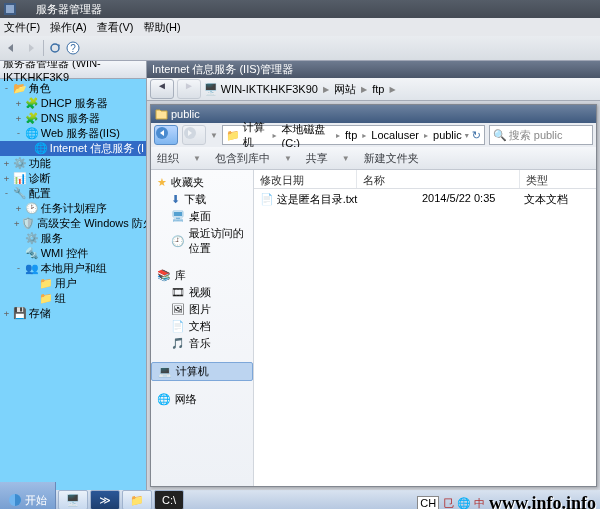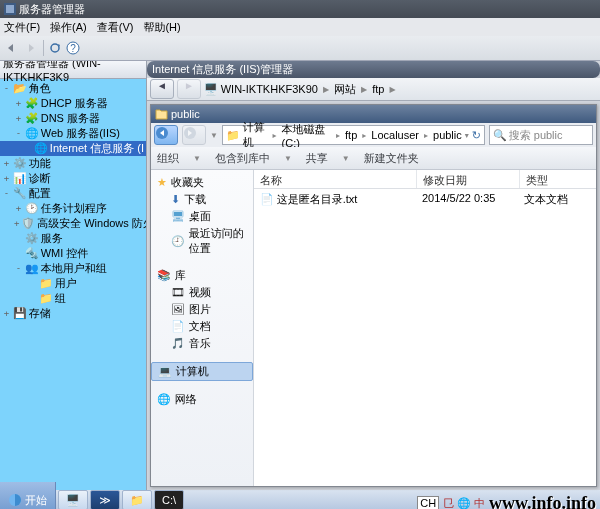--- a/index.html
+++ b/index.html
@@ -8,21 +8,21 @@
   .toolbar1{height:24px;background:linear-gradient(#e9ecf0,#d8dde3);border-bottom:1px solid #a0a6b5;display:flex;align-items:center;padding:0 3px;gap:4px;}
   .ico{display:inline-flex;align-items:center;justify-content:center;}
   .body{display:flex;height:429px;}
   .tree{width:146px;background:#7dd3fc;border-right:1px solid #9aa1ad;overflow:hidden;font-size:11px;}
   .treehdr{background:linear-gradient(#f4f6fa,#dbe0e8);height:17px;border-bottom:1px solid #a0a6b5;display:flex;align-items:center;padding:0 3px;font-weight:400;}
   .treebody{padding:2px 0;line-height:15px;}
   .tn{display:flex;align-items:center;gap:2px;padding:0 2px;white-space:nowrap;}
   .exp{width:9px;text-align:center;color:#666;font-family:monospace;font-size:9px;}
   .sel{background:#316ac5;color:#fff;}
   .right{flex:1;display:flex;flex-direction:column;background:#d0d4db;}
-  .iishdr{height:17px;background:linear-gradient(#6d7a8f,#4a5568);color:#fff;display:flex;align-items:center;padding:0 5px;font-size:11px;border-radius:7px;}
+  .iishdr{height:17px;background:linear-gradient(#6d7a8f,#4a5568);color:#fff;display:flex;align-items:center;padding:0 5px;font-size:11px;}
   .crumb{height:22px;background:linear-gradient(#f2f4f7,#dfe4ea);border-bottom:1px solid #a5abb6;display:flex;align-items:center;padding:0 3px;gap:3px;}
   .navbtn{width:22px;height:18px;border:1px solid #a8b0bd;border-radius:3px;background:linear-gradient(#f6f8fb,#d6dce4);text-align:center;font-size:10px;color:#445;}
   .win{margin:3px;border:1px solid #828790;flex:1;display:flex;flex-direction:column;box-shadow:1px 1px 3px rgba(0,0,0,.25);}
   .wintb{height:18px;background:linear-gradient(#6d829f,#3f5a7f);color:#fff;display:flex;align-items:center;padding:0 4px;}
   .pathbar{height:24px;background:#eaedf2;display:flex;align-items:center;padding:0 3px;gap:4px;}
   .pathfield{flex:1;height:18px;border:1px solid #a4abb6;background:#fff;display:flex;align-items:center;padding:0 3px;font-size:11px;gap:3px;}
   .sep{color:#888;font-size:8px;padding:0 2px;}
   .searchf{width:96px;height:18px;border:1px solid #a4abb6;background:#fff;display:flex;align-items:center;padding:0 3px;color:#888;font-size:11px;}
   .exptb{height:22px;background:linear-gradient(#f5f7fa,#e2e6ec);border-bottom:1px solid #c3c8d1;display:flex;align-items:center;padding:0 6px;gap:14px;color:#3a3d42;}
   .expbody{flex:1;display:flex;background:#fff;}
@@ -47,21 +47,21 @@
 </head>
 <body>
 
 <div class="titlebar">
   <span class="ico">
       <svg width="12" height="12">
         <rect width="12" height="12" fill="#3e5b82"></rect>
         <rect x="2" y="2" width="8" height="8" fill="#8fa9cd"></rect>
       </svg>
     </span>
-  <span style="margin-left:3px">服务器管理器</span>
+  <span style="margin-left:20px">服务器管理器</span>
 </div>
 
 <div class="menubar">
   <span>文件(F)</span>
   <span>操作(A)</span>
   <span>查看(V)</span>
   <span>帮助(H)</span>
 </div>
 
 <div class="toolbar1">
@@ -292,22 +292,22 @@
           </div>
           <div class="favg">
             <div class="favh">
                 <span style="color:#4a8bd0">🌐</span>
                 <span>网络</span>
               </div>
           </div>
         </div>
         <div class="files">
           <div class="fhead">
+            <div class="fcol" style="width:90px">修改日期</div>
             <div class="fcol" style="width:150px">名称</div>
-            <div class="fcol" style="width:90px">修改日期</div>
             <div class="fcol" style="flex:1;border-right:none">类型</div>
           </div>
           <div class="frow">
             <div class="fcell" style="width:150px;display:flex;align-items:center;gap:3px">
                 <span>📄</span>
                 <span>这是匿名目录.txt</span>
               </div>
             <div class="fcell" style="width:90px">2014/5/22 0:35</div>
             <div class="fcell">文本文档</div>
           </div>

